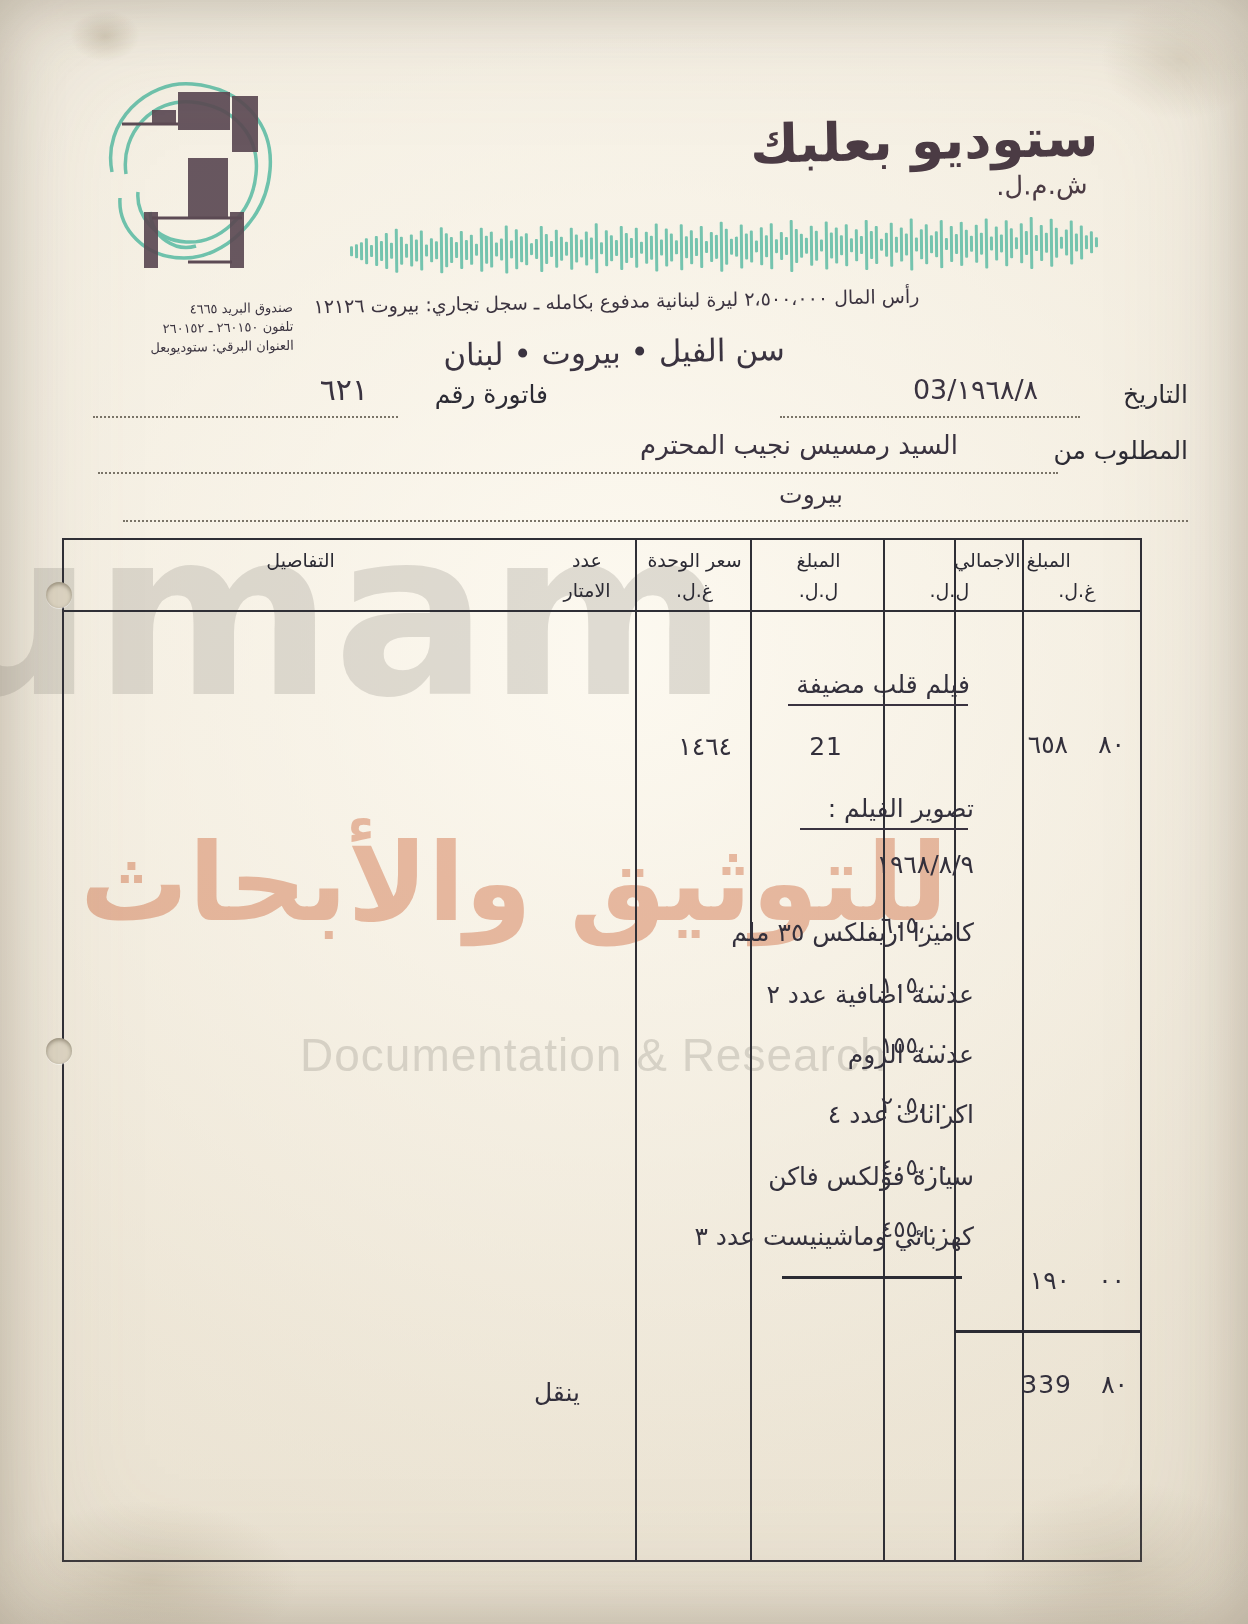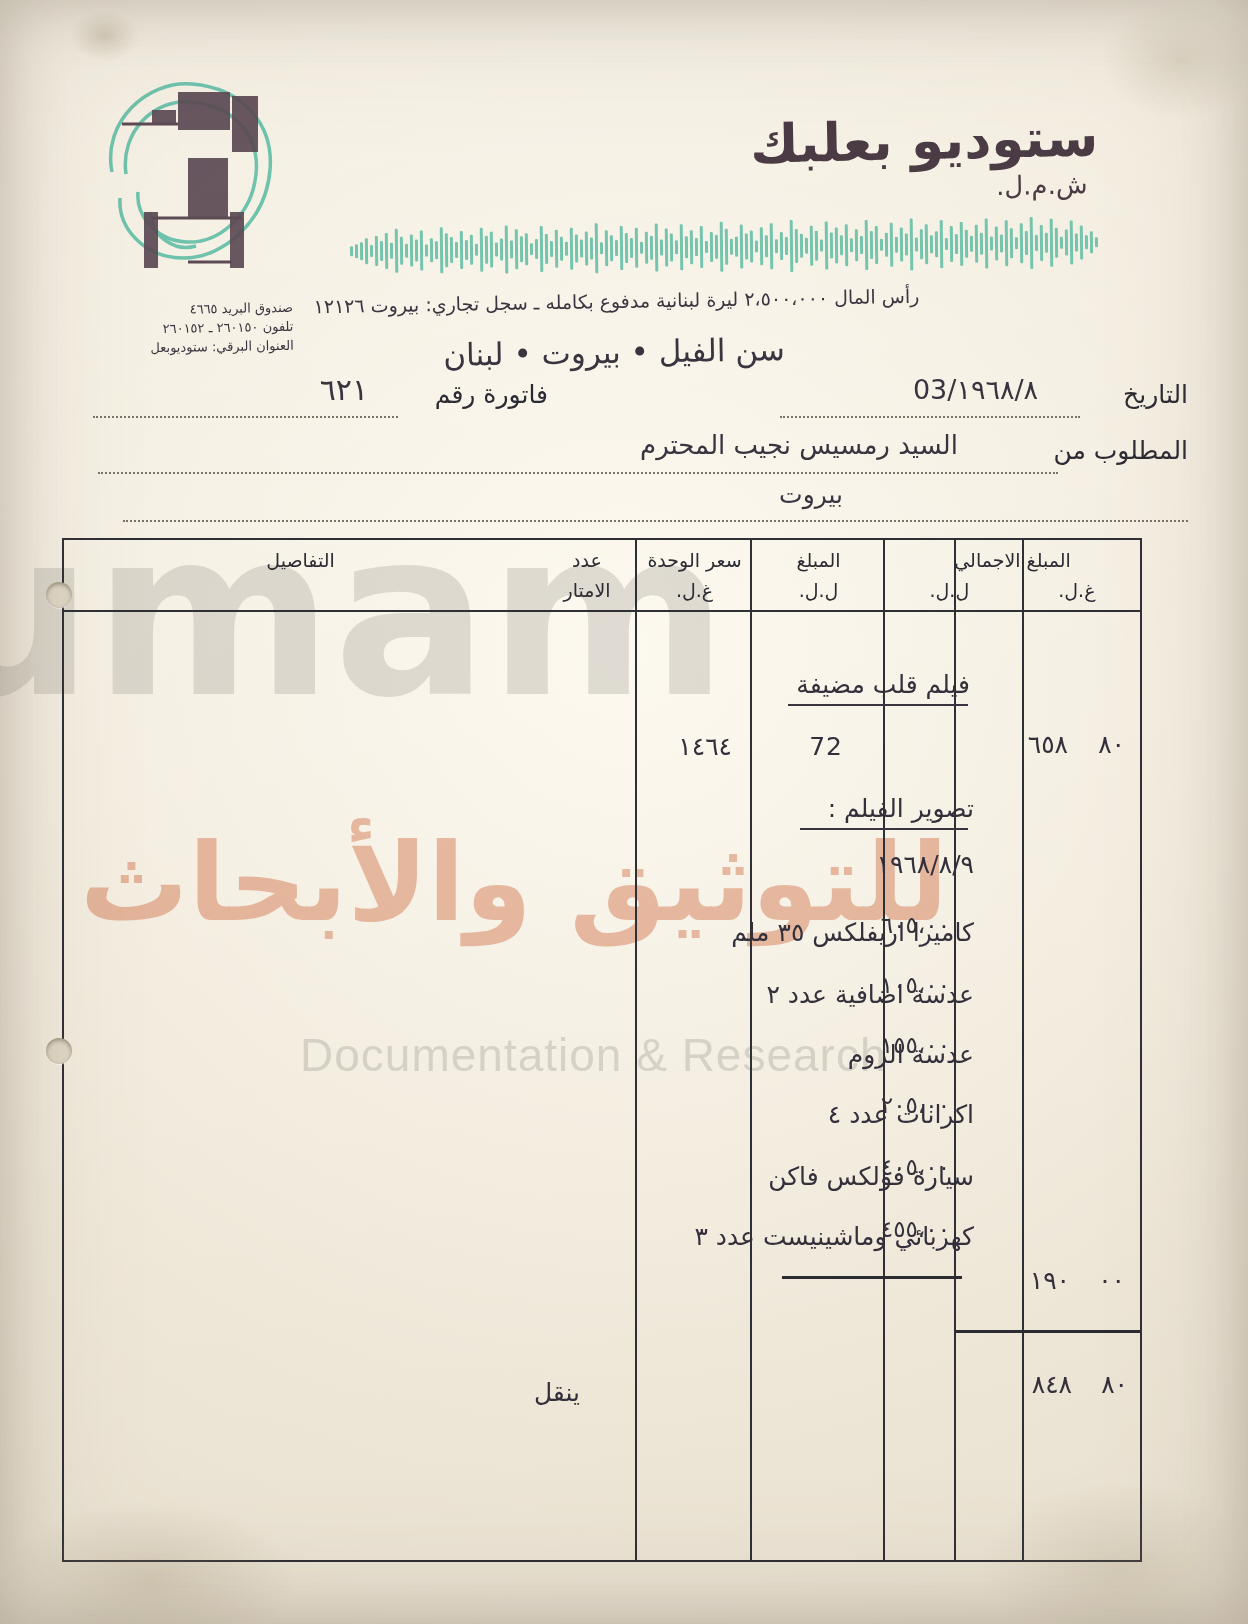--- a/index.html
+++ b/index.html
@@ -533,40 +533,40 @@
     <div class="details-line" style="top:440px; right:166px;">عدسة اضافية عدد ٢</div>
     <div class="details-line" style="top:500px; right:166px;">عدسة الزوم</div>
     <div class="details-line" style="top:560px; right:166px;">اكرانات عدد ٤</div>
     <div class="details-line" style="top:622px; right:166px;">سيارة فولكس فاكن</div>
     <div class="details-line" style="top:682px; right:166px;">كهربائي وماشينيست عدد ٣</div>
 
     <div class="details-line" style="top:838px; right:560px;">ينقل</div>
 
     <div class="cell" style="top:192px; right:408px;">١٤٦٤</div>
 
-    <div class="cell" style="top:192px; right:297px;">72</div>
+    <div class="cell" style="top:192px; right:297px;">21</div>
 
     <div class="cell" style="top:372px; right:190px; font-size:23px;">٦٠٥،٠٠</div>
     <div class="cell" style="top:432px; right:190px; font-size:23px;">١٠٥،٠٠</div>
     <div class="cell" style="top:492px; right:190px; font-size:23px;">١٥٥،٠٠</div>
     <div class="cell" style="top:552px; right:190px; font-size:23px;">٢٠٥،٠٠</div>
     <div class="cell" style="top:614px; right:190px; font-size:23px;">٤٠٥،٠٠</div>
     <div class="cell" style="top:676px; right:190px; font-size:23px;">٤٥٥،٠٠</div>
 
     <div class="sum-rule" style="top:736px; right:178px; width:180px;"></div>
 
     <div class="cell" style="top:190px; right:72px;">٦٥٨</div>
     <div class="cell" style="top:190px; right:15px;">٨٠</div>
 
     <div class="cell" style="top:726px; right:70px;">١٩٠</div>
     <div class="cell" style="top:726px; right:15px;">٠٠</div>
 
     <div class="sum-rule" style="top:790px; right:0px; width:185px;"></div>
 
-    <div class="cell" style="top:830px; right:68px;">٨٤٨</div>
+    <div class="cell" style="top:830px; right:68px;">339</div>
     <div class="cell" style="top:830px; right:12px;">٨٠</div>
   </div>
 
   <div class="punch p1"></div>
   <div class="punch p2"></div>
 
   <div class="smudge a"></div>
   <div class="smudge b"></div>
   <div class="smudge c"></div>
   <div class="smudge d"></div>

